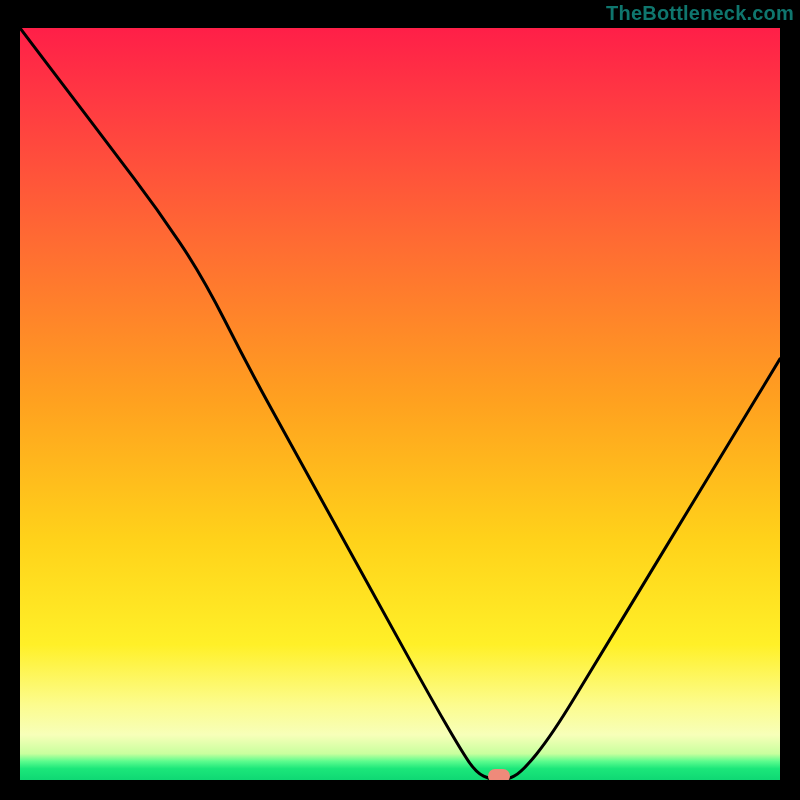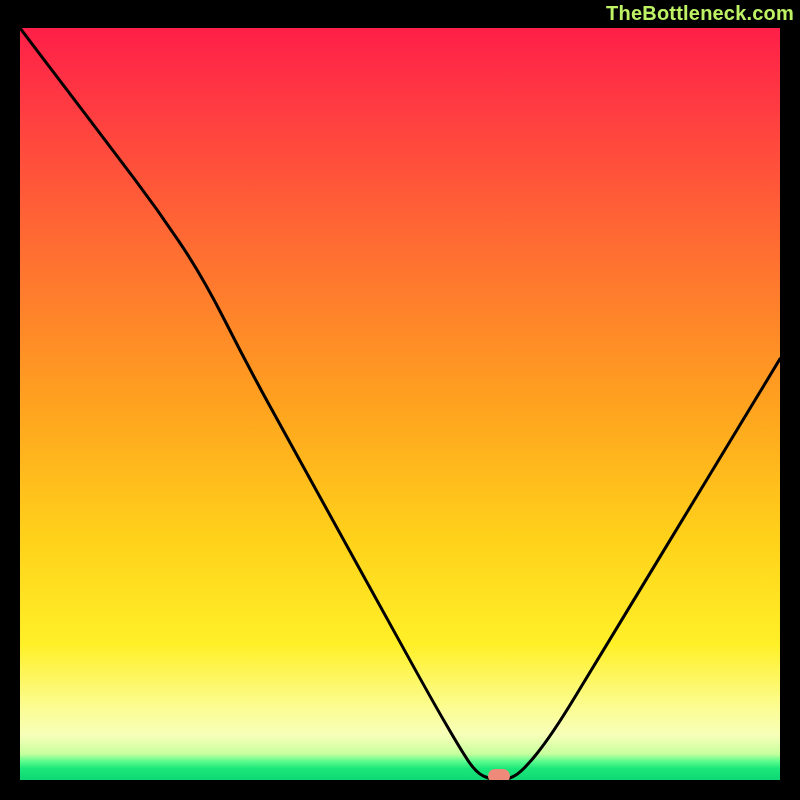--- a/index.html
+++ b/index.html
@@ -14,21 +14,21 @@
   .frame {
     position: relative;
     width: 800px;
     height: 800px;
     background: #000;
   }
   .watermark {
     position: absolute;
     top: 2px;
     right: 6px;
-    color: #bef264;
+    color: #0f766e;
     font-size: 20px;
     font-weight: 600;
     letter-spacing: 0.2px;
   }
   .plot {
     position: absolute;
     left: 20px;
     top: 28px;
     width: 760px;
     height: 752px;

